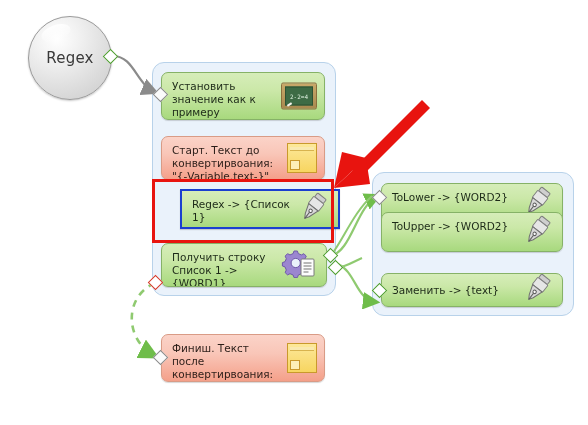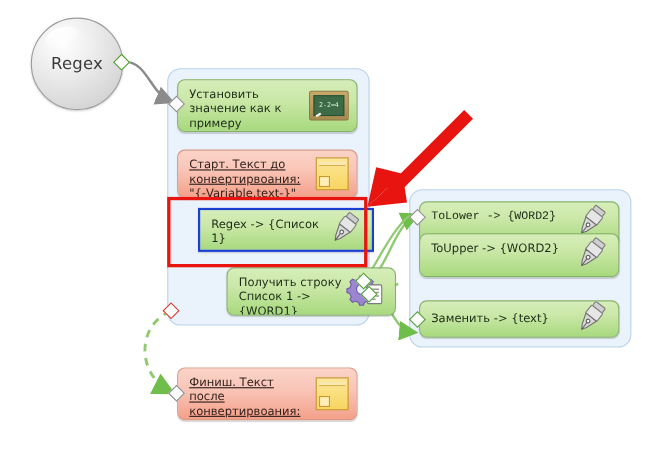--- a/index.html
+++ b/index.html
@@ -58,30 +58,30 @@
   }
   .block.red{
     background:linear-gradient(180deg,#fbd3c8 0%,#f9c6b8 40%,#f4a08a 100%);
     border-color:#d99b86;
   }
   .block .txt{
     position:absolute;left:10px;top:7px;right:46px;
     font-size:10.5px;line-height:13px;color:#1d2a18;
     word-wrap:break-word;
   }
-  .block.red .txt{color:#2b1d18;text-decoration:underline;}
+  .block.red .txt{color:#2b1d18;}
   .block .ico{position:absolute;right:7px;top:50%;transform:translateY(-50%);}
 
   
   #blk-set     {left:161px;top:72px;width:164px;height:48px;}
   #blk-start   {left:161px;top:136px;width:164px;height:44px;}
   #blk-regex   {left:180px;top:189px;width:160px;height:40px;border:2px solid #1b3fd0;border-radius:0;}
-  #blk-getline {left:161px;top:243px;width:154px;height:44px;margin-left:45px;}
+  #blk-getline {left:161px;top:243px;width:166px;height:44px;}
   #blk-finish  {left:161px;top:334px;width:164px;height:48px;}
-  #blk-tolower {left:381px;top:183px;width:182px;height:40px;font-family:Liberation Mono, monospace;}
+  #blk-tolower {left:381px;top:183px;width:182px;height:40px;}
   #blk-toupper {left:381px;top:212px;width:182px;height:40px;}
   #blk-replace {left:381px;top:273px;width:182px;height:34px;text-decoration:underline;}
 
   
   #highlight{
     position:absolute;left:152px;top:179px;width:182px;height:64px;
     border:3px solid #e8140f;
     box-sizing:border-box;
   }
 

